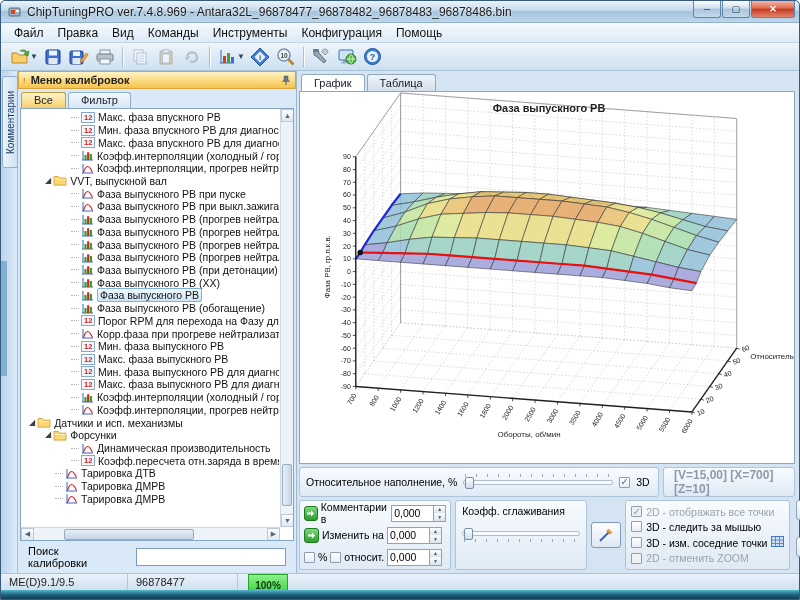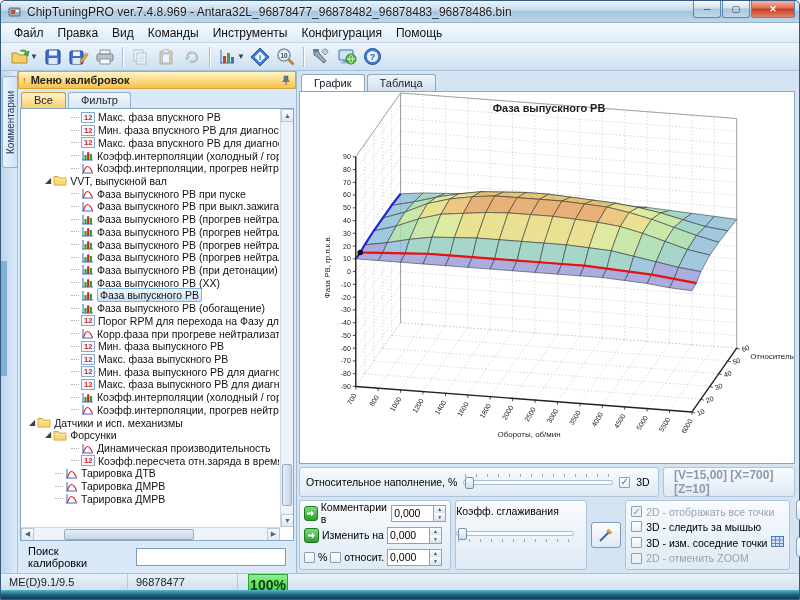--- a/index.html
+++ b/index.html
@@ -86,36 +86,36 @@
   .chk.gray { color:#8a949e; background:#eef1f4; }
 
   .ctrl-row2 { height:70px; flex:0 0 70px; margin:3px 0 3px; display:flex; gap:4px; }
   .g-set { flex:0 0 128px; padding:3px 4px; display:flex; flex-direction:column; justify-content:space-between; font-size:10.5px; }
   .set-line { display:flex; align-items:center; gap:3px; height:18px; }
   .go-btn { width:15px; height:15px; border-radius:3px; background:linear-gradient(#7fd87f,#2d9e2d); border:1px solid #1d7a1d; display:flex; align-items:center; justify-content:center; }
   .spin { display:flex; height:17px; }
   .spin input { width:42px; border:1px solid #8fa3b6; border-right:none; font-size:10.5px; padding:0 2px; font-family:"Liberation Sans",sans-serif; }
   .spin .ud { width:13px; display:flex; flex-direction:column; border:1px solid #8fa3b6; }
   .spin .ud div { flex:1; font-size:5px; display:flex; align-items:center; justify-content:center; color:#456; background:linear-gradient(#fdfeff,#d8e3ee); }
-  .g-smooth { flex:0 0 132px; padding:4px 0; font-size:10.5px; }
+  .g-smooth { flex:0 0 132px; padding:4px 6px; font-size:10.5px; }
   .pencil-btn { flex:0 0 30px; height:26px; align-self:center; display:flex; align-items:center; justify-content:center;
      border:1px solid #7d9ab8; border-radius:3px; background:linear-gradient(#fefefe,#dde8f2); }
   .g-checks { flex:0 0 160px; padding:3px 5px; display:flex; flex-direction:column; justify-content:space-around; font-size:10.5px; }
   .check-line { display:flex; align-items:center; gap:4px; white-space:nowrap; }
   .check-line.disabled { color:#9aa4ae; }
   .xz-col { flex:0 0 26px; display:flex; flex-direction:column; align-items:center; }
   .xz-btn { width:22px; height:20px; font-size:11px; display:flex; align-items:center; justify-content:center;
      border:1px solid #8fa3b6; border-radius:3px; background:linear-gradient(#fdfeff,#dce6f0); color:#223; }
   .xz-btn + .xz-btn { margin-top:17px; }
 
   
   .statusbar { height:17px; flex:0 0 17px; display:flex; background:linear-gradient(#e9f2fa,#cfe0ef); border-top:1px solid #a9c3d9; font-size:11px; color:#222; }
   .sseg { padding:0 8px; height:100%; display:flex; align-items:center; border-right:1px solid #b6c8da; }
   .sseg.s1 { width:127px; } .sseg.s2 { width:110px; }
-  .progress { width:40px; margin:0 10px; height:22px; background:linear-gradient(#8df08d,#35d035); border:1px solid #28a428; font-size:14px; font-weight:bold;
+  .progress { width:40px; margin:0 10px; height:22px; background:linear-gradient(#8df08d,#35d035); border:1px solid #28a428; font-size:10px; font-weight:bold;
      display:flex; align-items:center; justify-content:center; color:#103c10; }
   .sseg.last { flex:1; border-right:none; }
   .bottom-strip { height:9px; flex:0 0 9px; background:linear-gradient(#56b7ca,#1c5f79 55%,#123f55); }
 </style>
 </head>
 <body>
 
 <div class="window">
 
   <div class="titlebar">

